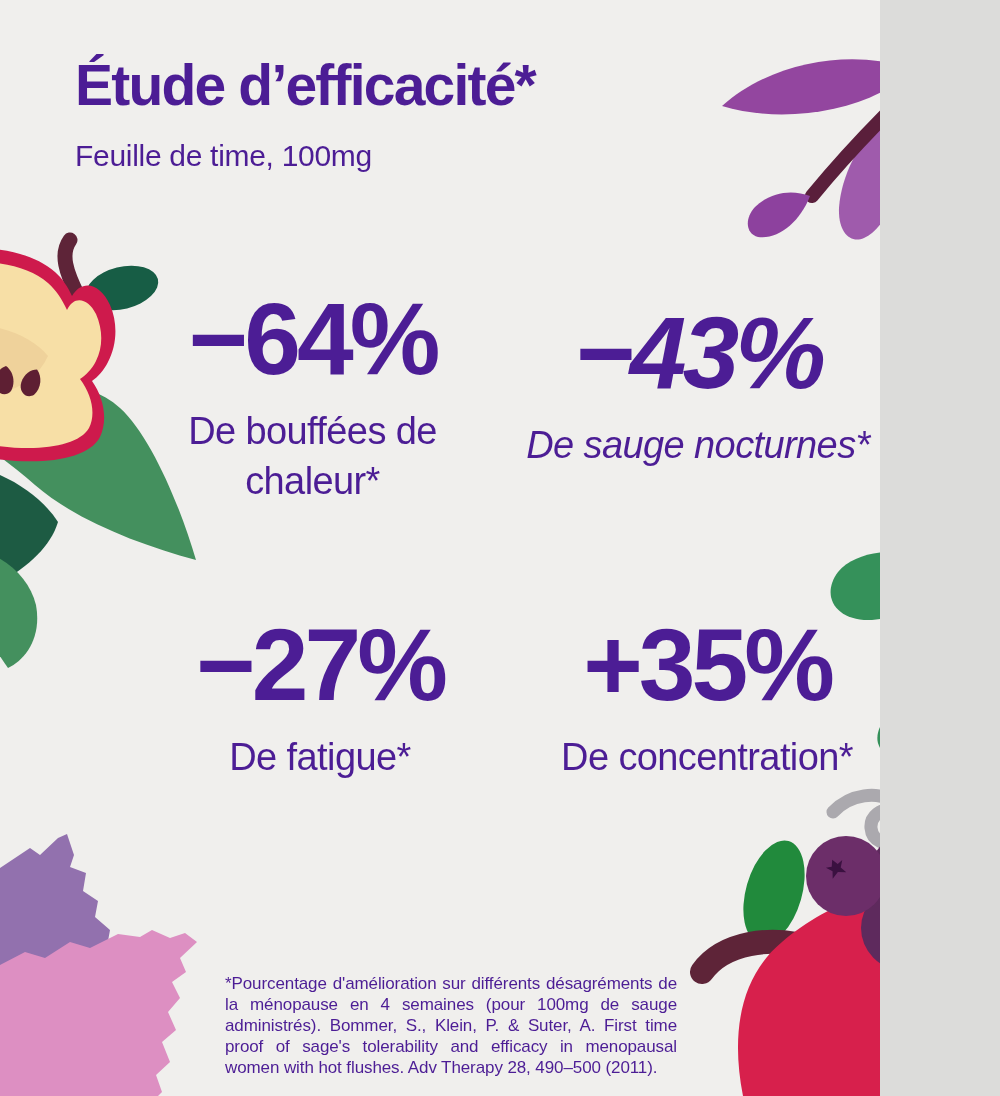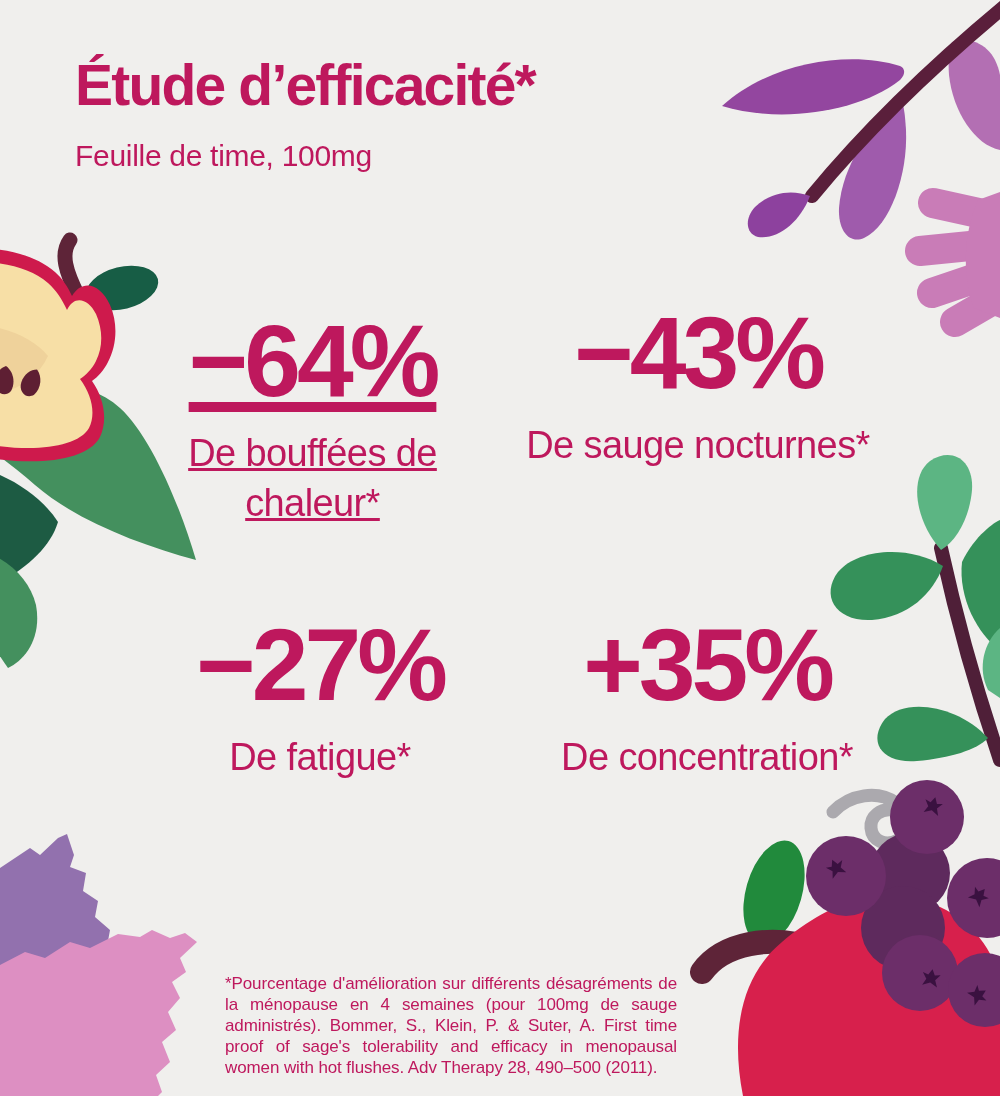--- a/index.html
+++ b/index.html
@@ -1,31 +1,31 @@
 <!DOCTYPE html>
 <html><head>
 <meta charset="utf-8">
 <style>
   html,body{margin:0;padding:0;background:#dcdcda;}
   .canvas{
-    position:relative;width:1000px;height:1096px;overflow:hidden;
+    position:relative;width:880px;height:1096px;overflow:hidden;
     background:#F0EFED;
     font-family:"Liberation Sans","DejaVu Sans",sans-serif;
-    color:#be185d;
+    color:#4c1d95;
   }
   .decor{position:absolute;inset:0;width:1000px;height:1096px;z-index:1;}
   .content{position:absolute;inset:0;z-index:2;}
   .header{position:absolute;left:75px;top:56px;}
   .title{margin:0;font-size:57px;line-height:1.04;font-weight:700;letter-spacing:-1.8px;}
   .subtitle{margin:24px 0 0 0;font-size:30px;line-height:1.1;font-weight:400;letter-spacing:-0.3px;}
   .stat{position:absolute;text-align:center;}
   .stat-value{display:block;font-size:102px;font-weight:700;letter-spacing:-4px;line-height:1.0;}
   .stat-label{display:block;font-size:38px;font-weight:400;letter-spacing:-0.6px;line-height:1.32;margin-top:16px;}
-  .s1{left:145px;top:310px;width:335px;text-decoration:underline;}
-  .s2{left:518px;top:302px;width:360px;}
+  .s1{left:145px;top:288px;width:335px;}
+  .s2{left:518px;top:302px;width:360px;font-style:italic;}
   .s3{left:155px;top:614px;width:330px;}
   .s4{left:500px;top:614px;width:414px;}
   .footnote{
     position:absolute;left:225px;top:956px;width:452px;
     font-size:17px;line-height:21px;letter-spacing:-0.1px;
     text-align:justify;
   }
 </style>
 </head>
 <body>

